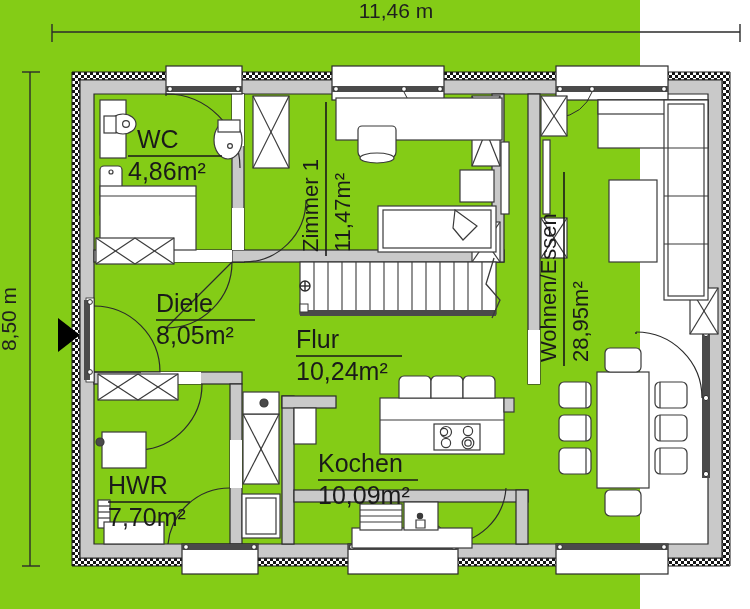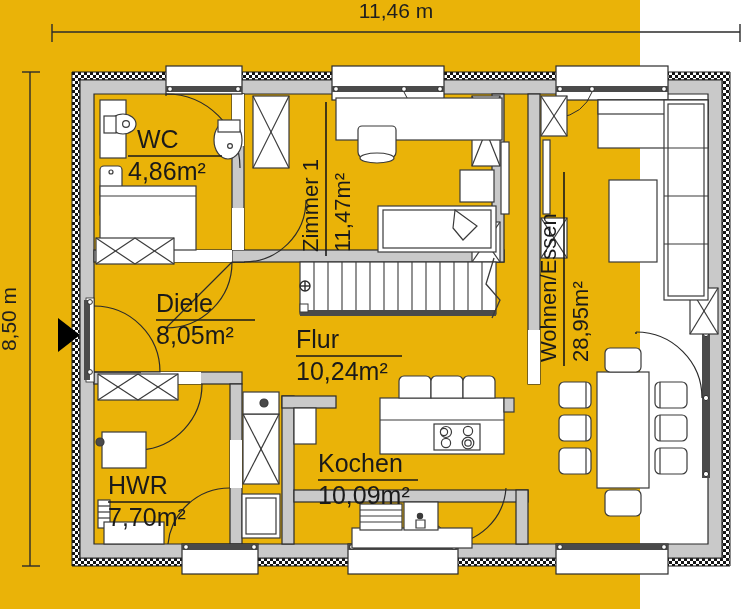--- a/index.html
+++ b/index.html
@@ -1,21 +1,21 @@
 <!DOCTYPE html>
 <html><head>
 <meta charset="utf-8">
 <style>
   html,body{margin:0;padding:0;background:#ffffff;}
   body{
     width:750px;height:609px;overflow:hidden;
     font-family:"Liberation Sans","DejaVu Sans",sans-serif;
     color:#1a1a1a;
   }
-  #stage{position:relative;width:640px;height:609px;background:#eab308;text-align:center;}
+  #stage{position:relative;width:640px;height:609px;background:#84cc16;text-align:center;}
   svg{display:block;}
   .dimtext{
     font-family:"Liberation Sans","DejaVu Sans",sans-serif;
     font-size:21px;fill:#1f1f1f;
   }
   .roomname{
     font-family:"Liberation Sans","DejaVu Sans",sans-serif;
     font-size:25px;fill:#1a1a1a;
   }
   .roomarea{

